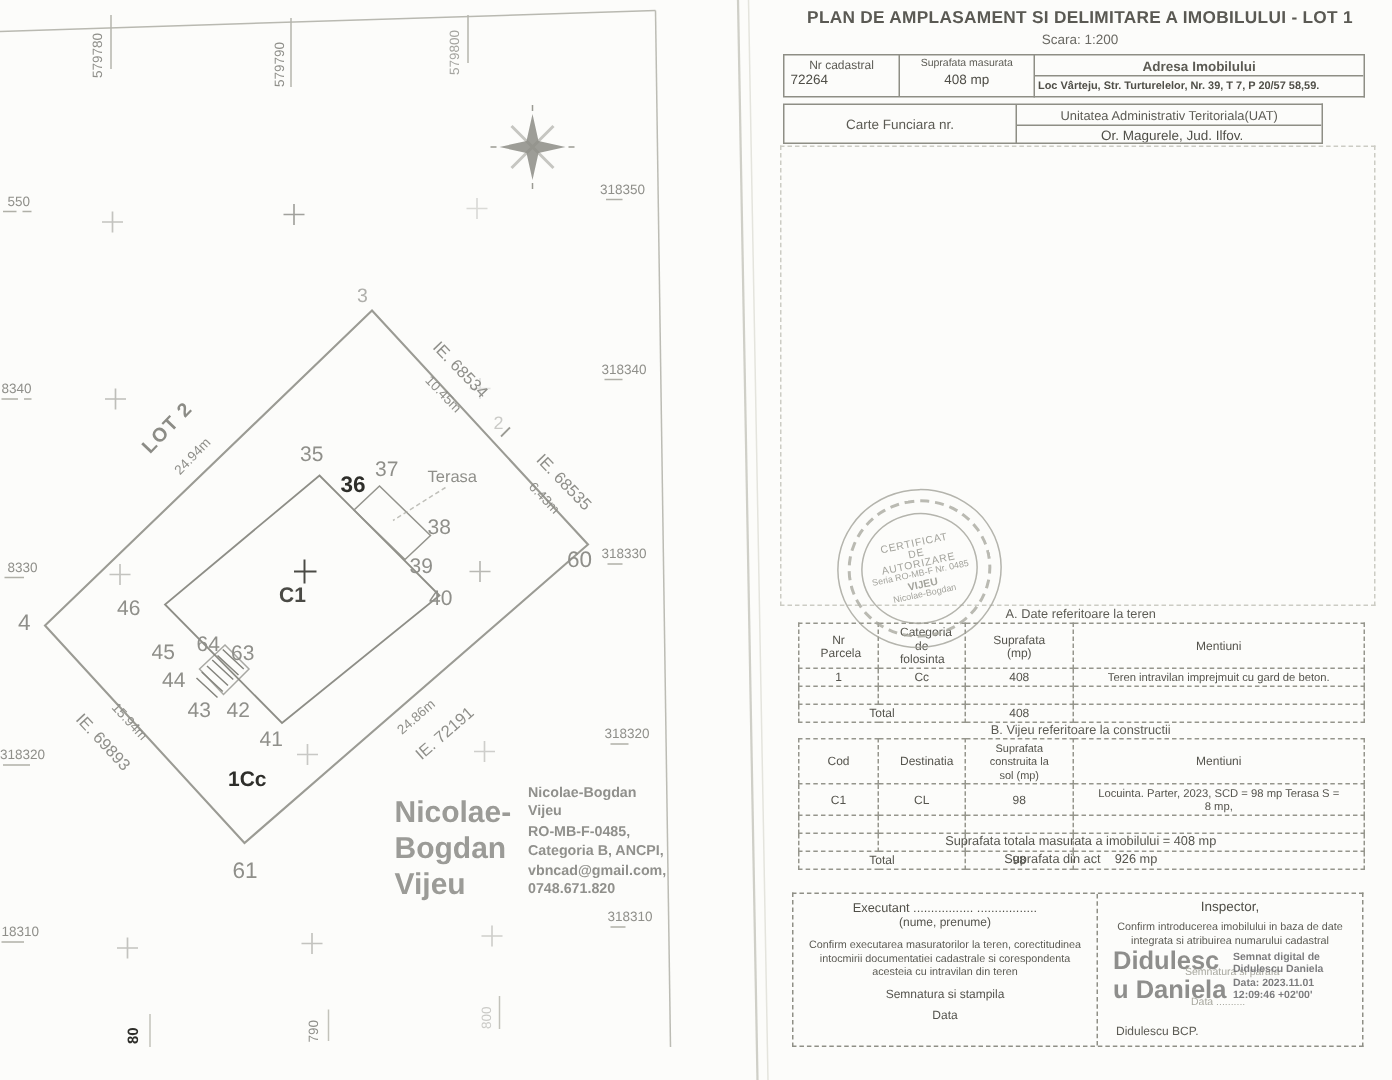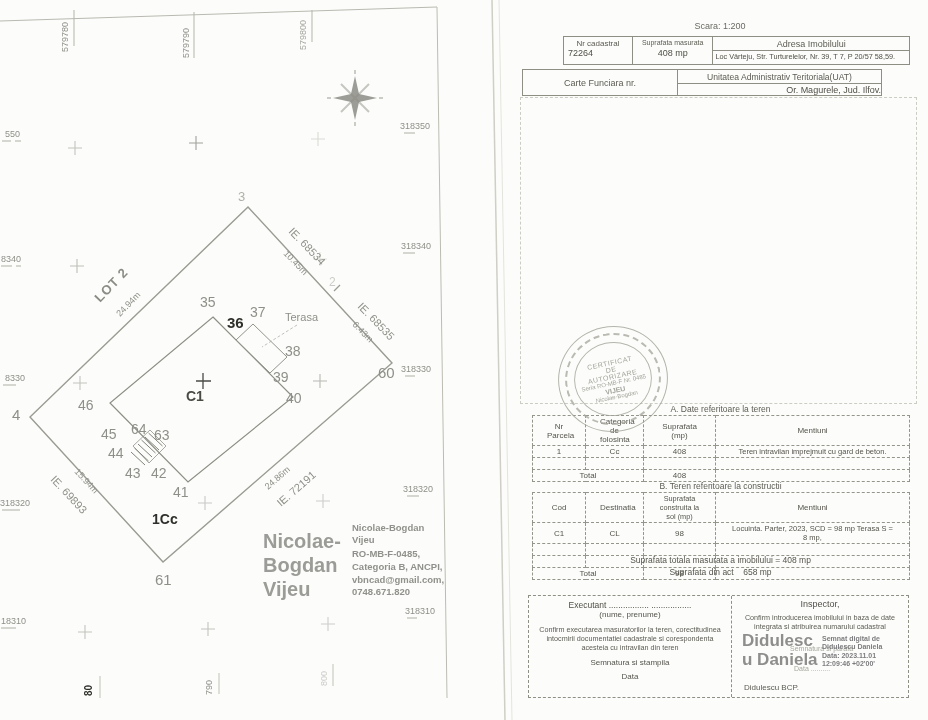--- a/index.html
+++ b/index.html
@@ -186,46 +186,47 @@
       <text x="352" y="543" font-size="9.5" font-weight="bold" fill="#90908c">Vijeu</text>
       <text x="352" y="557" font-size="9.5" font-weight="bold" fill="#90908c">RO-MB-F-0485,</text>
       <text x="352" y="570" font-size="9.5" font-weight="bold" fill="#90908c">Categoria B, ANCPI,</text>
       <text x="352" y="583" font-size="9.5" font-weight="bold" fill="#90908c">vbncad@gmail.com,</text>
       <text x="352" y="595" font-size="9.5" font-weight="bold" fill="#90908c">0748.671.820</text>
     </g>
   </svg>
 
   <div class="form">
 
+    <div class="title">PLAN DE AMPLASAMENT SI DELIMITARE A IMOBILULUI - LOT 1</div>
     <div class="scara">Scara: 1:200</div>
 
     <div class="hdr" style="left:10px; top:36px; width:388px; height:29px;">
-      <div class="hcell" style="width:78px;margin-left:41px;">
+      <div class="hcell" style="width:78px;">
         <div class="lab">Nr cadastral</div>
         <div class="val" style="text-align:left; padding-left:4px;">72264</div>
       </div>
       <div class="hcell" style="width:90px; border-left:none;">
         <div class="lab" style="font-size:7px;">Suprafata masurata</div>
         <div class="val" style="margin-top:2px;">408 mp</div>
       </div>
-      <div class="hcell" style="width:220px; border-left:none;">
+      <div class="hcell" style="width:220px; border-left:none;font-weight:bold;">
         <div class="lab" style="font-size:9px;">Adresa Imobilului</div>
         <div class="hline"></div>
         <div class="val" style="font-size:7.3px; text-align:left; padding:1px 1px 0 2px;">Loc Vârteju, Str. Turturelelor, Nr. 39, T 7, P 20/57 58,59.</div>
       </div>
     </div>
 
     <div class="hdr" style="left:10px; top:69px; width:360px; height:27px;">
       <div class="hcell" style="width:168px; display:flex; align-items:center; justify-content:center;">
         <div style="font-size:9px;">Carte Funciara nr.</div>
       </div>
       <div class="hcell" style="width:220px; border-left:none;">
         <div class="lab" style="font-size:8.6px;">Unitatea Administrativ Teritoriala(UAT)</div>
         <div class="hline"></div>
-        <div class="val" style="text-align:right; padding:1px 0 0 4px;">Or. Magurele, Jud. Ilfov.</div>
+        <div class="val" style="text-align:center; padding:1px 0 0 4px;">Or. Magurele, Jud. Ilfov.</div>
       </div>
     </div>
 
     <div class="bigbox"></div>
 
     <div class="stamp">
       <div class="ring-outer"></div>
       <div class="ring-mid"></div>
       <div class="ring-inner">
         <div class="st1">CERTIFICAT</div>
@@ -262,21 +263,21 @@
         <tr>
           <td colspan="2">Total</td>
           <td>408</td>
           <td></td>
         </tr>
       </tbody>
         </table>
     </div>
 
     <div class="tblwrap" style="top:481px;">
-      <div class="tbl-title">B. Teren referitoare la constructii</div>
+      <div class="tbl-title">B. Vijeu referitoare la constructii</div>
       <table>
         <tbody>
             <tr>
           <td class="c1">Cod</td>
           <td class="c2">Destinatia</td>
           <td class="c3" style="font-size:7.3px;">Suprafata construita la sol (mp)</td>
           <td class="c4">Mentiuni</td>
         </tr>
         <tr>
           <td>C1</td>
@@ -302,21 +303,21 @@
           <td></td>
         </tr>
       </tbody>
         </table>
     </div>
 
     <div class="totals">
       <div>Suprafata totala masurata a imobilului = 408 mp</div>
       <div class="l2">
         <span>Suprafata din act</span>&nbsp;&nbsp;&nbsp;
-        <span>658 mp</span>
+        <span>926 mp</span>
       </div>
     </div>
 
     <div class="bbox">
       <div class="bleft">
         <div class="ex-title">Executant ................. .................</div>
         <div class="ex-hint">(nume, prenume)</div>
         <div class="ex-confirm">Confirm executarea masuratorilor la teren, corectitudinea intocmirii documentatiei cadastrale si corespondenta acesteia cu intravilan din teren</div>
         <div class="ex-sign">Semnatura si stampila</div>
         <div class="ex-date">Data</div>

